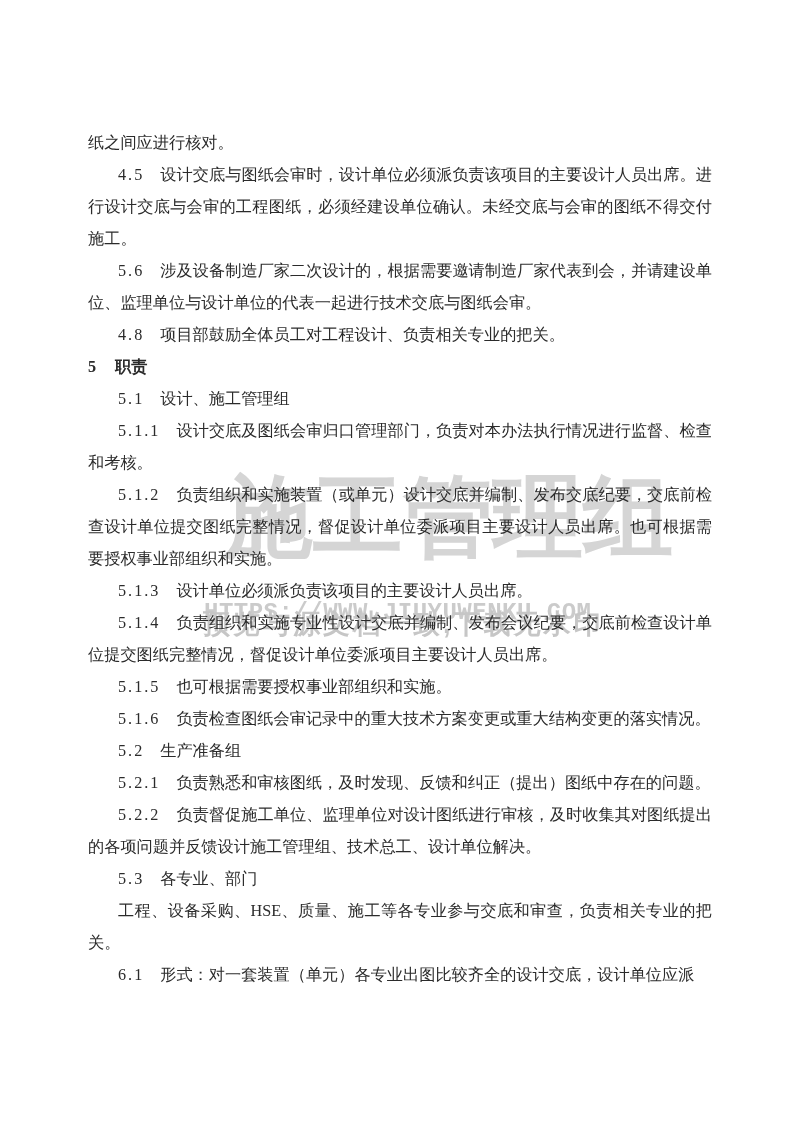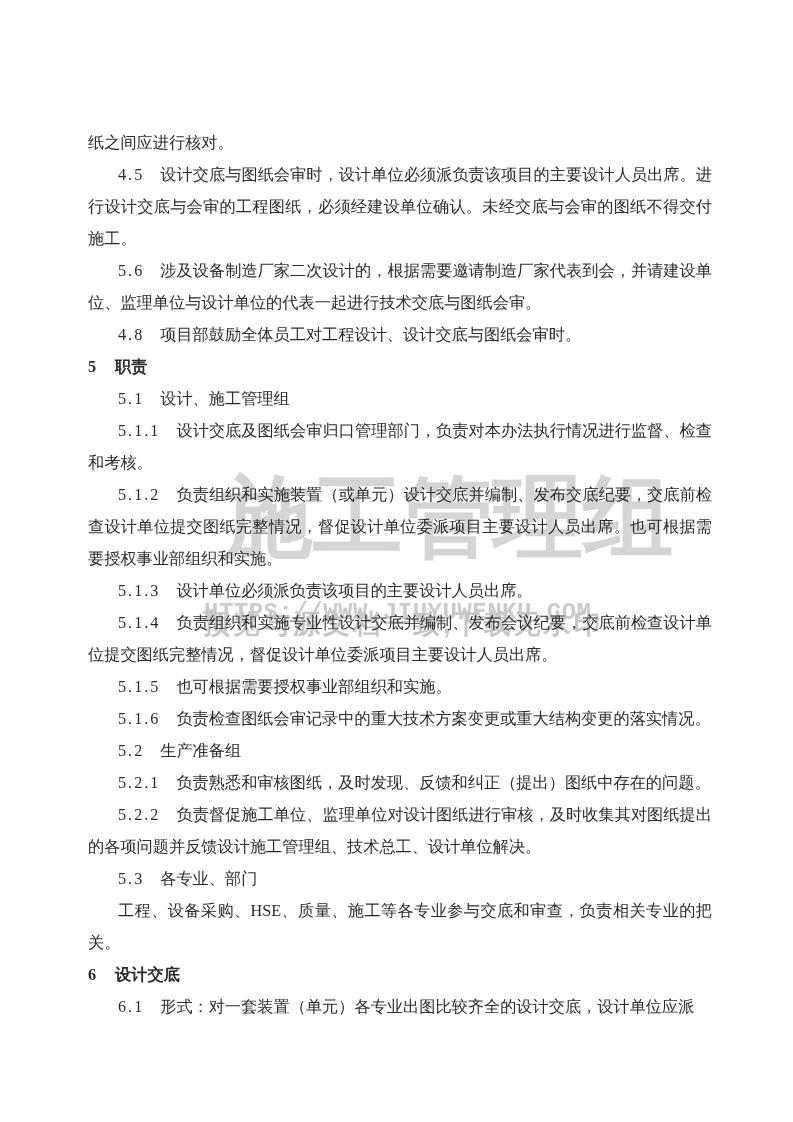--- a/index.html
+++ b/index.html
@@ -83,30 +83,29 @@
 
 <div class="page" style="background: rgb(255, 255, 255);">
   <div class="wm wm-brand" style="color: rgb(213, 213, 213);">施工管理组</div>
   <div class="wm wm-url" style="color: rgb(203, 203, 203);">HTTPS://WWW.JIUYUWENKU.COM</div>
   <div class="wm wm-tagline" style="color: rgb(198, 198, 198);">预览与源文档一致,下载无水印</div>
 
   <div class="content" id="doc-content" style="color: rgb(43, 43, 43);">
       <p class="flush"><span>纸之间应进行核对。</span></p>
       <p class="indent"><span class="num">4.5</span><span>设计交底与图纸会审时，设计单位必须派负责该项目的主要设计人员出席。进行设计交底与会审的工程图纸，必须经建设单位确认。未经交底与会审的图纸不得交付施工。</span></p>
       <p class="indent"><span class="num">5.6</span><span>涉及设备制造厂家二次设计的，根据需要邀请制造厂家代表到会，并请建设单位、监理单位与设计单位的代表一起进行技术交底与图纸会审。</span></p>
-      <p class="indent"><span class="num">4.8</span><span>项目部鼓励全体员工对工程设计、设计交底与图纸会审时。</span></p>
+      <p class="indent"><span class="num">4.8</span><span>项目部鼓励全体员工对工程设计、负责相关专业的把关。</span></p>
       <p class="heading"><span class="num">5</span><span>职责</span></p>
       <p class="indent"><span class="num">5.1</span><span>设计、施工管理组</span></p>
       <p class="indent"><span class="num">5.1.1</span><span>设计交底及图纸会审归口管理部门，负责对本办法执行情况进行监督、检查和考核。</span></p>
       <p class="indent"><span class="num">5.1.2</span><span>负责组织和实施装置（或单元）设计交底并编制、发布交底纪要，交底前检查设计单位提交图纸完整情况，督促设计单位委派项目主要设计人员出席。也可根据需要授权事业部组织和实施。</span></p>
       <p class="indent"><span class="num">5.1.3</span><span>设计单位必须派负责该项目的主要设计人员出席。</span></p>
       <p class="indent"><span class="num">5.1.4</span><span>负责组织和实施专业性设计交底并编制、发布会议纪要，交底前检查设计单位提交图纸完整情况，督促设计单位委派项目主要设计人员出席。</span></p>
       <p class="indent"><span class="num">5.1.5</span><span>也可根据需要授权事业部组织和实施。</span></p>
       <p class="indent"><span class="num">5.1.6</span><span>负责检查图纸会审记录中的重大技术方案变更或重大结构变更的落实情况。</span></p>
       <p class="indent"><span class="num">5.2</span><span>生产准备组</span></p>
       <p class="indent"><span class="num">5.2.1</span><span>负责熟悉和审核图纸，及时发现、反馈和纠正（提出）图纸中存在的问题。</span></p>
       <p class="indent"><span class="num">5.2.2</span><span>负责督促施工单位、监理单位对设计图纸进行审核，及时收集其对图纸提出的各项问题并反馈设计施工管理组、技术总工、设计单位解决。</span></p>
       <p class="indent"><span class="num">5.3</span><span>各专业、部门</span></p>
       <p class="indent"><span>工程、设备采购、HSE、质量、施工等各专业参与交底和审查，负责相关专业的把关。</span></p>
-      <p class="heading"><span class="num">6</span><span>设计交底</span></p>
       <p class="indent"><span class="num">6.1</span><span>形式：对一套装置（单元）各专业出图比较齐全的设计交底，设计单位应派</span></p>
     </div>
 </div>
 
 </body></html>

